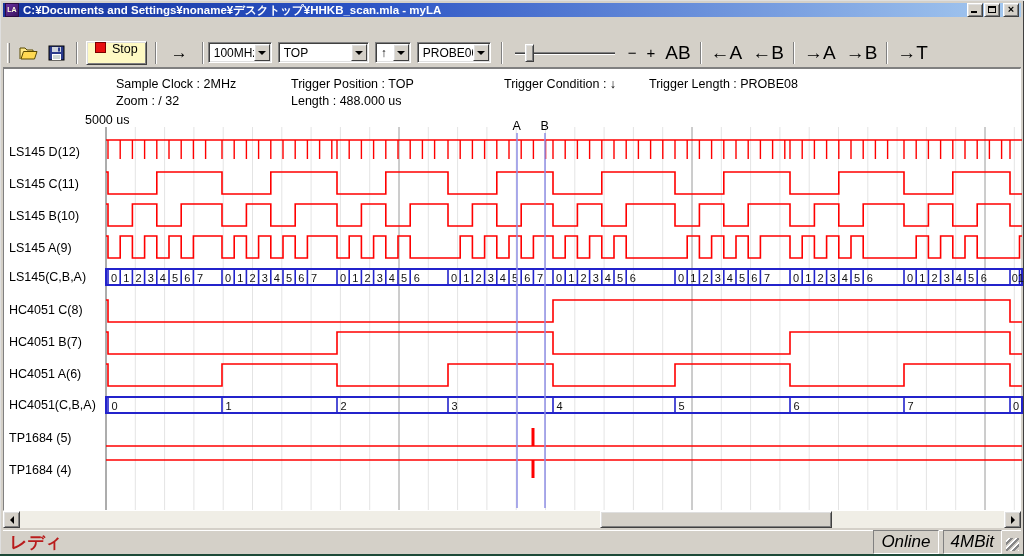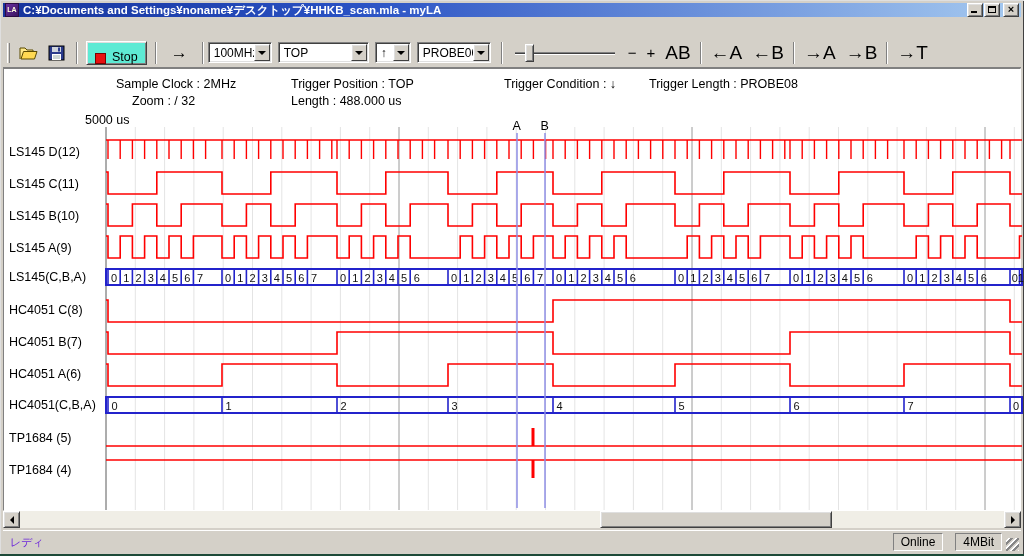--- a/index.html
+++ b/index.html
@@ -29,23 +29,23 @@
   .menubar{position:absolute;left:3px;top:20px;right:3px;height:18px;display:flex;align-items:center;padding-left:2px;}
   .menu-item{font-size:12.5px;color:#000;padding:1px 7px;white-space:nowrap;}
 
   
   .toolbar{position:absolute;left:3px;top:38px;right:3px;height:30px;display:flex;align-items:center;
     padding-left:4px;border-bottom:1px solid #808080;box-shadow:0 1px 0 #fff;}
   .tb-grip{width:3px;height:20px;margin:0 6px 0 0;border-left:1px solid #fff;border-right:1px solid #808080;}
   .tb-sep{width:2px;height:22px;margin:0 4px;border-left:1px solid #808080;border-right:1px solid #fff;}
   .tb-icon-btn{width:26px;height:24px;background:none;border:1px solid transparent;padding:0;
     display:flex;align-items:center;justify-content:center;margin-right:2px;}
-  .stop-btn{height:24px;background:#5eead4;border:1px solid;border-color:#fff #404040 #404040 #fff;
+  .stop-btn{height:24px;background:#fef9c3;border:1px solid;border-color:#fff #404040 #404040 #fff;
     box-shadow:inset 1px 1px 0 #dfdfdf, inset -1px -1px 0 #808080;
-    display:flex;align-items:flex-end;padding:0 8px;font-size:12.5px;margin:0 4px;}
+    display:flex;align-items:flex-start;padding:0 8px;font-size:12.5px;margin:0 4px;}
   .stop-square{width:11px;height:11px;background:#e81010;border:1px solid #7a0000;margin-right:6px;}
   .tb-txt-btn{background:none;border:none;font-size:19px;color:#000;padding:2px 5px;white-space:nowrap;
     font-family:"Liberation Sans","DejaVu Sans",sans-serif;}
   .tb-txt-btn.arrow{font-size:17px;font-weight:bold;padding:0 10px;}
   .combo{height:21px;background:#fff;border:1px solid;border-color:#808080 #fff #fff #808080;
     box-shadow:inset 1px 1px 0 #404040, inset -1px -1px 0 #dfdfdf;
     display:flex;align-items:center;margin-right:6px;flex:none;}
   .combo-val{flex:1;font-size:12px;padding:0 3px 0 5px;white-space:nowrap;overflow:hidden;}
   .combo-btn{width:16px;height:17px;background:#d4d0c8;border:1px solid;border-color:#fff #404040 #404040 #fff;
     box-shadow:inset 1px 1px 0 #dfdfdf;display:flex;align-items:center;justify-content:center;flex:none;margin-right:1px;}
@@ -72,23 +72,23 @@
     display:flex;align-items:center;justify-content:center;}
   .scroll-btn.left{left:0;} .scroll-btn.right{right:0;}
   .tri-left{width:0;height:0;border-top:4px solid transparent;border-bottom:4px solid transparent;border-right:4px solid #000;}
   .tri-right{width:0;height:0;border-top:4px solid transparent;border-bottom:4px solid transparent;border-left:4px solid #000;}
   .scroll-thumb{position:absolute;left:597px;top:0;width:232px;height:17px;background:#d4d0c8;
     border:1px solid;border-color:#fff #404040 #404040 #fff;box-shadow:inset 1px 1px 0 #dfdfdf, inset -1px -1px 0 #808080;}
 
   
   .statusbar{position:absolute;left:3px;top:530px;right:3px;height:23px;border-top:1px solid #fff;
     display:flex;align-items:center;padding:2px 2px 2px 7px;}
-  .status-text{font-size:11px;color:#6d28d9;flex:1;}
-  .status-panel{font-size:12px;color:#000;border:1px solid;border-color:#808080 #fff #fff #808080;
-    padding:1px 7px;margin-left:12px;white-space:nowrap;}
+  .status-text{font-size:17px;color:#b91c1c;flex:1;font-weight:bold;}
+  .status-panel{font-size:17px;color:#000;border:1px solid;border-color:#808080 #fff #fff #808080;
+    padding:1px 7px;margin-left:4px;white-space:nowrap;font-style:italic;}
   .resize-grip{width:13px;height:13px;margin-left:4px;align-self:flex-end;
     background:repeating-linear-gradient(135deg,#d4d0c8 0 2px,#fff 2px 3px,#868686 3px 5px);}
 </style>
 </head>
 <body>
 
 <div class="window">
 
   <div class="titlebar">
     <div class="app-icon">LA</div>
@@ -173,21 +173,21 @@
     <button class="tb-txt-btn">→B</button>
     <div class="tb-sep"></div>
     <button class="tb-txt-btn">→T</button>
   </div>
 
   <div class="client">
     <div class="info-text" style="left:112px;top:8px;">Sample Clock : 2MHz</div>
     <div class="info-text" style="left:287px;top:8px;">Trigger Position : TOP</div>
     <div class="info-text" style="left:500px;top:8px;">Trigger Condition : ↓</div>
     <div class="info-text" style="left:645px;top:8px;">Trigger Length : PROBE08</div>
-    <div class="info-text" style="left:128px;top:25px;">Zoom : /  32</div>
+    <div class="info-text" style="left:112px;top:25px;">Zoom : /  32</div>
     <div class="info-text" style="left:287px;top:25px;">Length : 488.000 us</div>
     <div class="info-text" style="left:81px;top:44px;">5000 us</div>
   </div>
 
   <svg id="wave-svg" viewBox="0 0 1024 556">
       <g>
         <line x1="106" y1="127" x2="106" y2="510" stroke="#5a5a5a" stroke-width="1"></line>
         <line x1="135.3" y1="127" x2="135.3" y2="510" stroke="#e4e4e4" stroke-width="1"></line>
         <line x1="164.6" y1="127" x2="164.6" y2="510" stroke="#e4e4e4" stroke-width="1"></line>
         <line x1="193.9" y1="127" x2="193.9" y2="510" stroke="#e4e4e4" stroke-width="1"></line>

